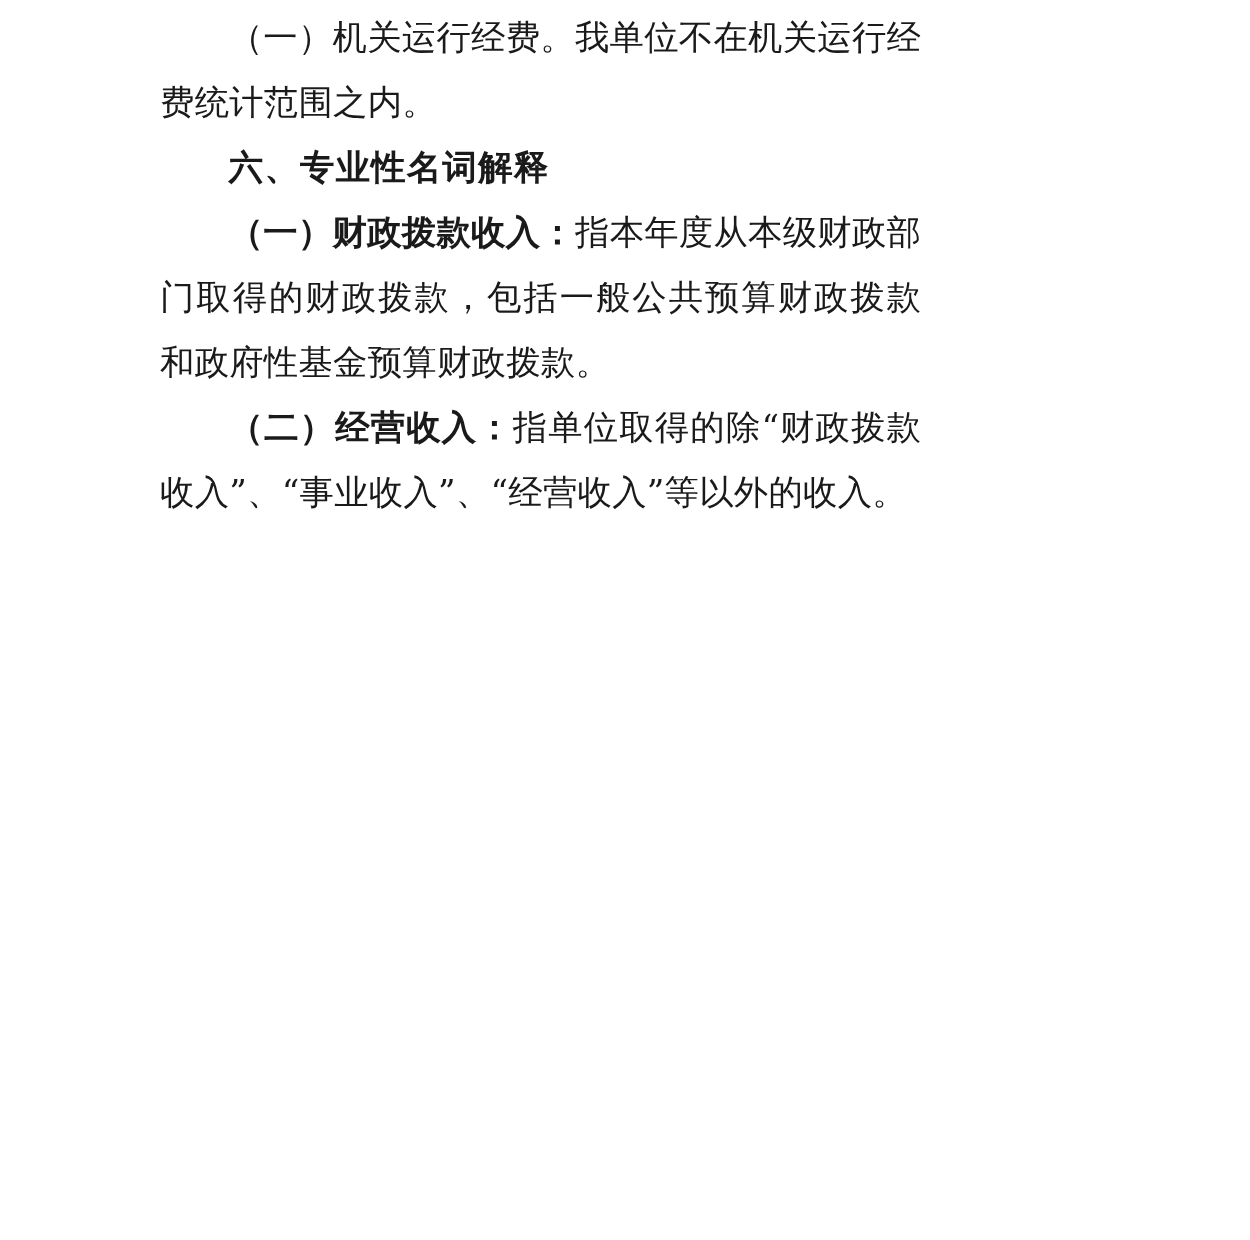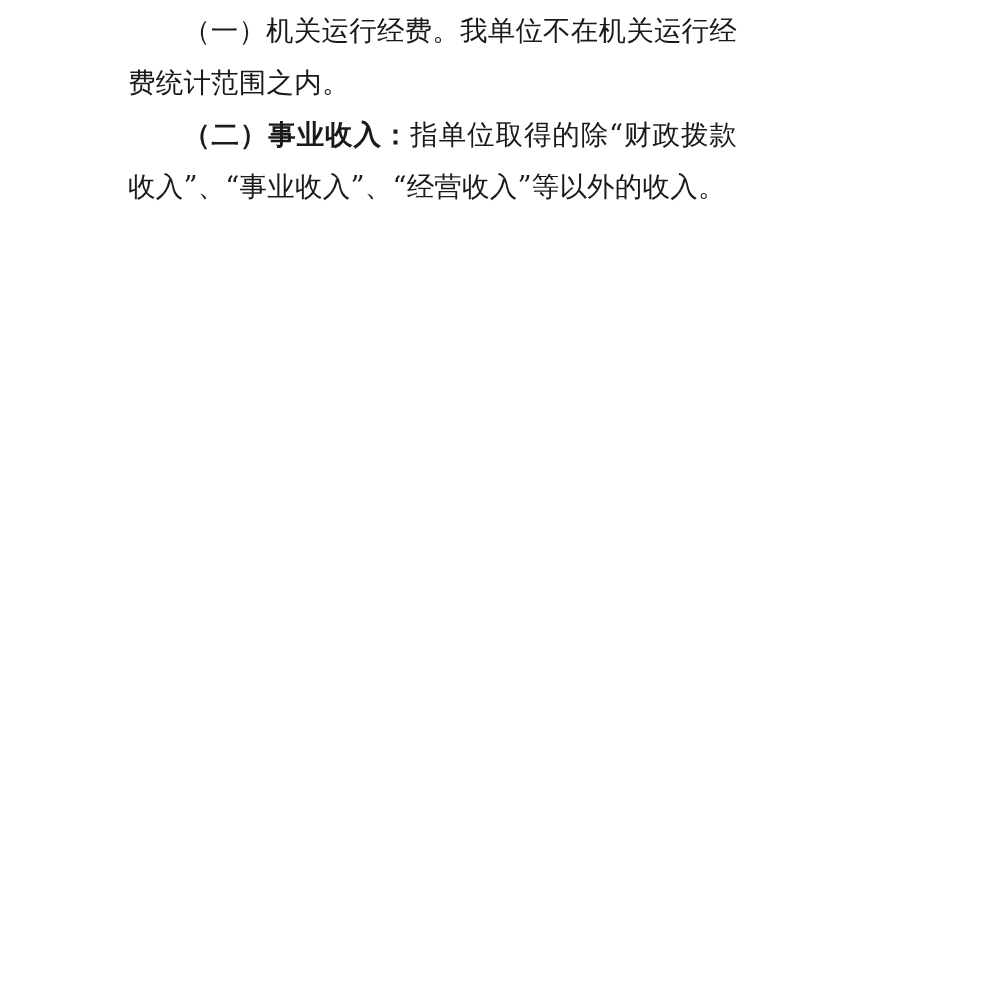--- a/index.html
+++ b/index.html
@@ -48,17 +48,19 @@
 </head>
 <body>
 
 <div class="page">
 
   <p class="para indent">（一）机关运行经费。我单位不在机关运行经费统计范围之内。</p>
 
 
 
 
+  <h2 class="heading">六、专业性名词解释</h2>
 
+  <p class="para indent"><span class="lead">（一）财政拨款收入：</span><span>指本年度从本级财政部门取得的财政拨款，包括一般公共预算财政拨款和政府性基金预算财政拨款。</span></p>
 
-  <p class="para indent"><span class="lead">（二）事业收入：</span><span>指单位取得的除“财政拨款收入”、“事业收入”、“经营收入”等以外的收入。</span></p>
+  <p class="para indent"><span class="lead">（二）经营收入：</span><span>指单位取得的除“财政拨款收入”、“事业收入”、“经营收入”等以外的收入。</span></p>
 
 </div>
 
 </body></html>

